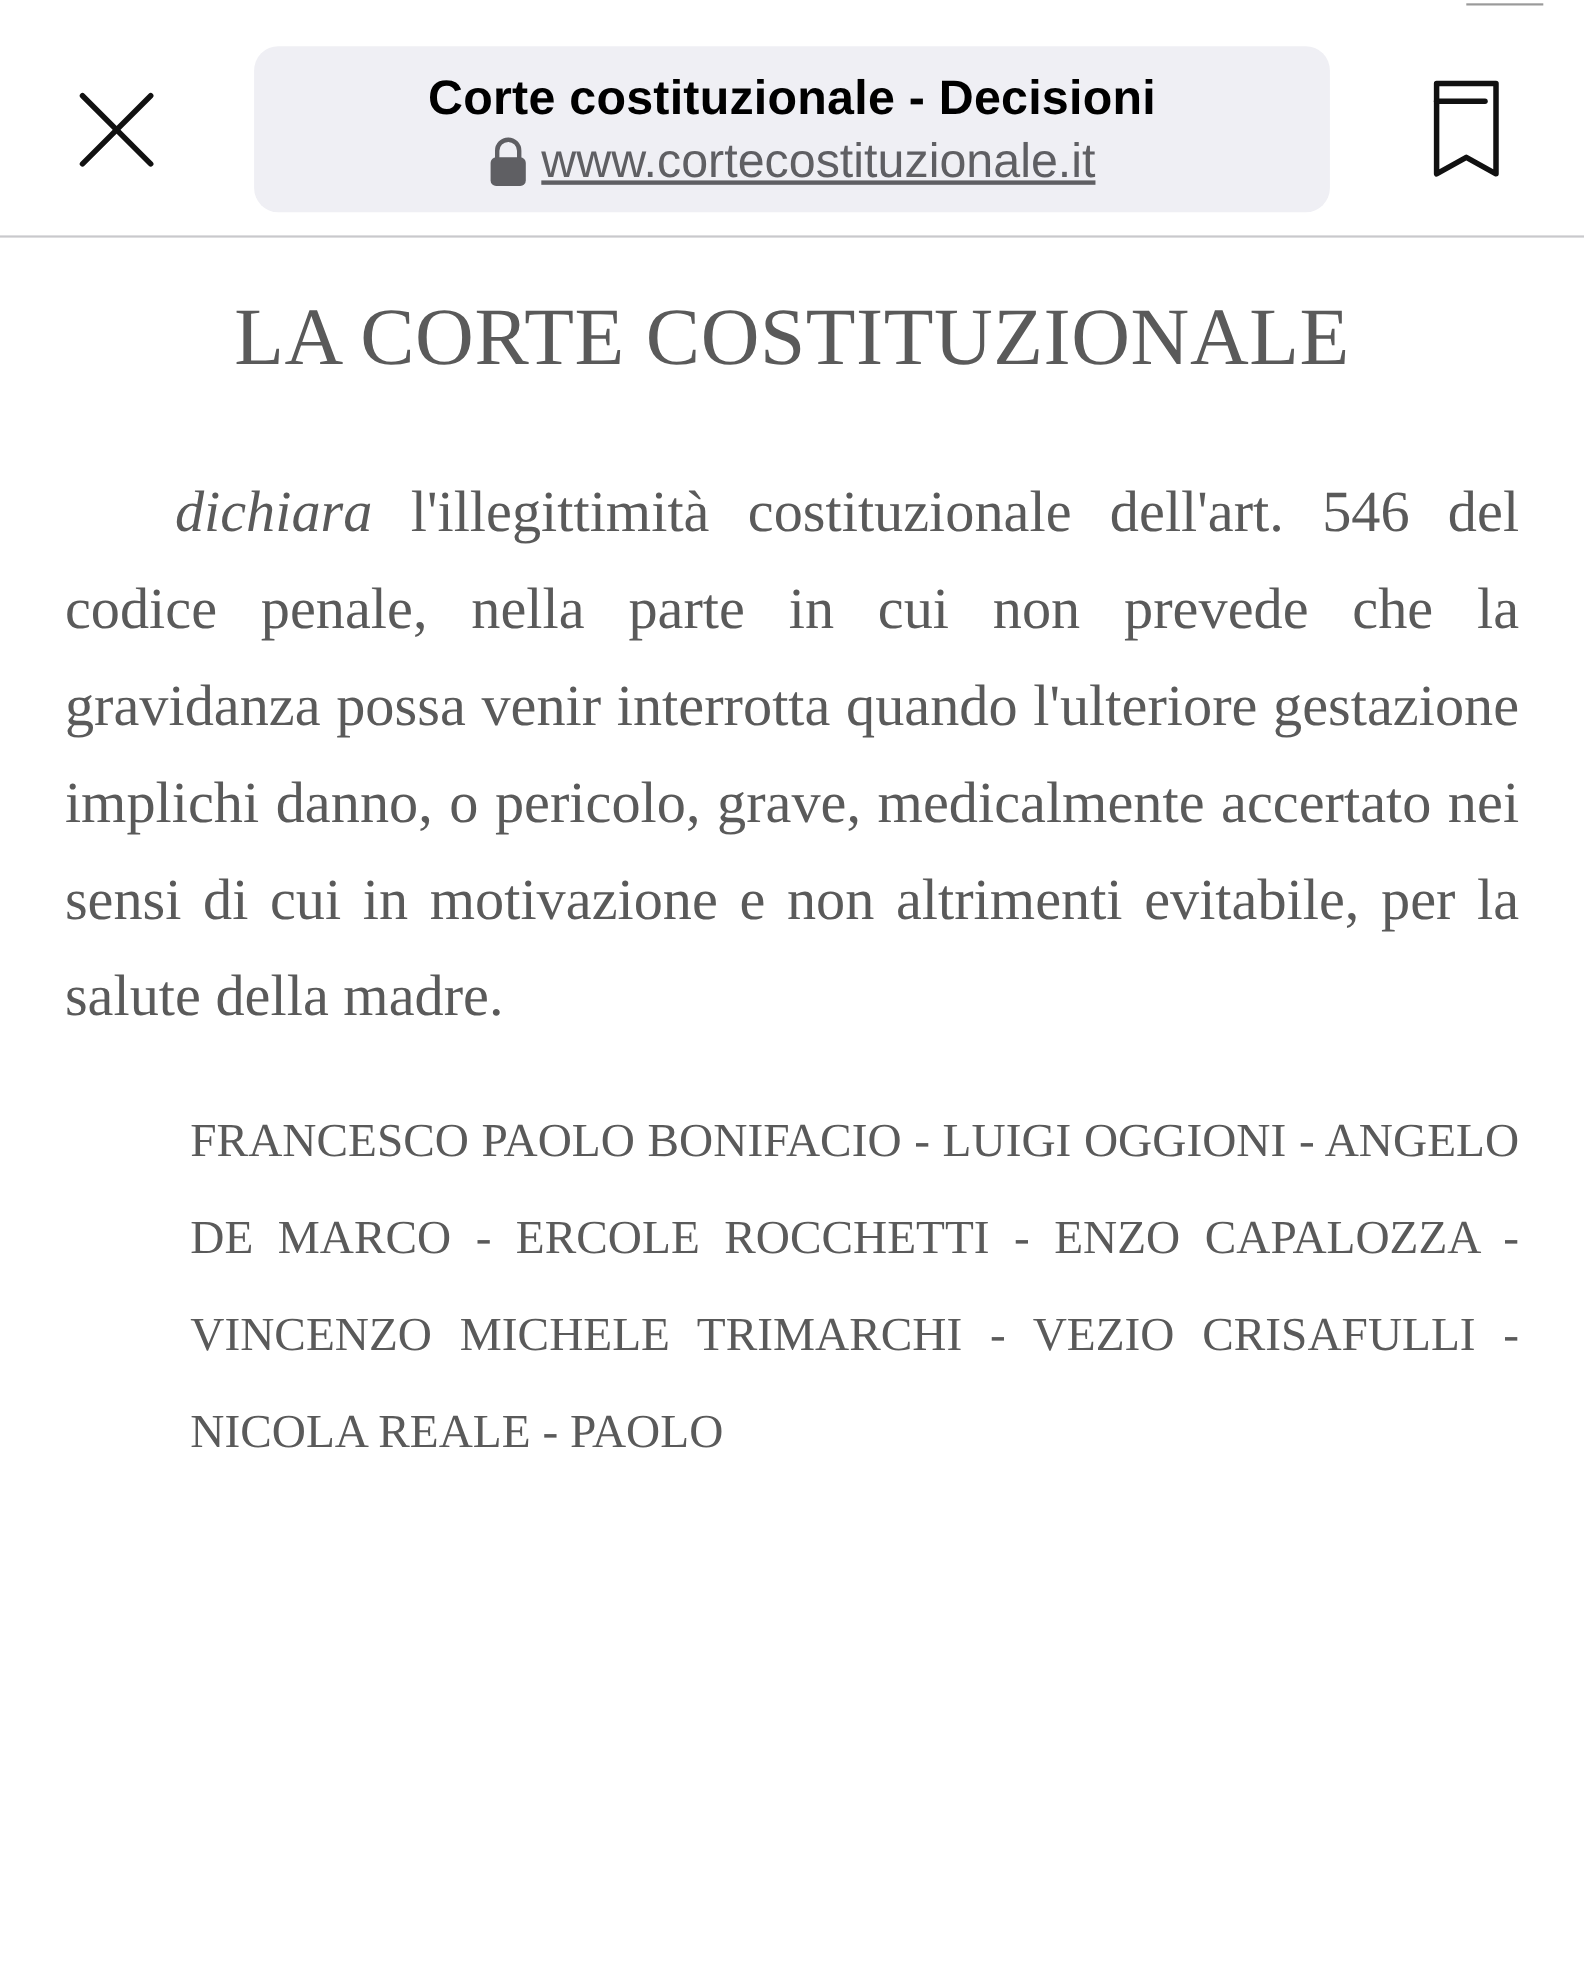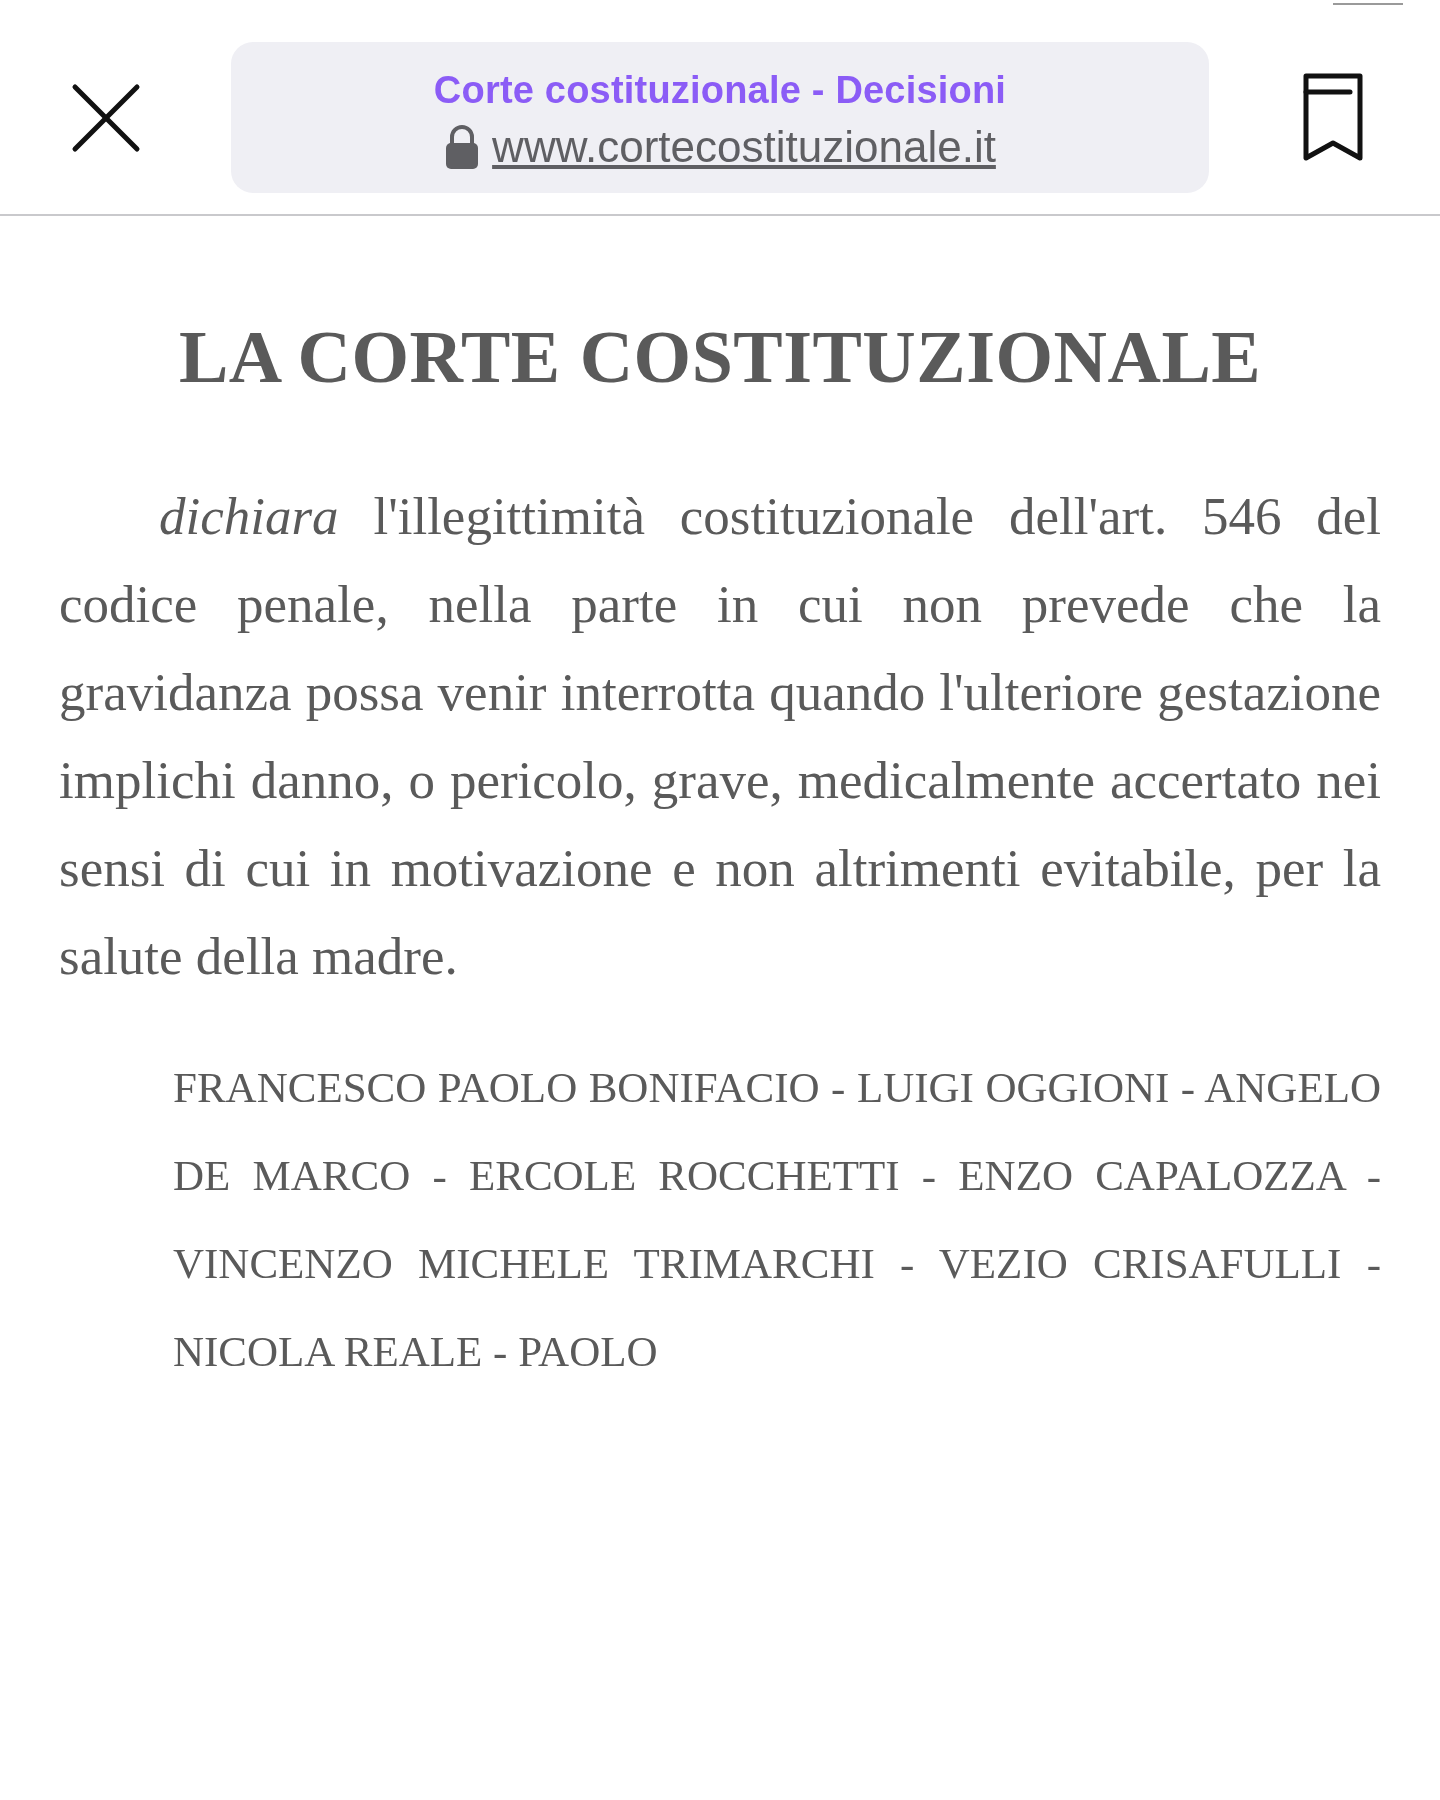--- a/index.html
+++ b/index.html
@@ -43,23 +43,23 @@
       background: #efeff4;
       border-radius: 22px;
       display: flex;
       flex-direction: column;
       align-items: center;
       justify-content: center;
       cursor: pointer;
     }
     .page-title {
       font-family: "Liberation Sans", sans-serif;
-      font-size: 38px;
+      font-size: 44px;
       font-weight: 600;
-      color: #8b5cf6;
+      color: #000000;
       line-height: 56px;
       letter-spacing: 0.2px;
     }
     .url-row {
       display: flex;
       align-items: center;
       margin-top: 2px;
     }
     .url-text {
       font-family: "Liberation Sans", sans-serif;
@@ -87,22 +87,22 @@
       position: absolute;
       left: 572px;
       top: -2px;
       width: 0; height: 0;
     }
     .heading {
       text-align: center;
       font-size: 74px;
       line-height: 90px;
       margin: 0;
-      padding-top: 98px;
-      font-weight: bold;
+      padding-top: 48px;
+      font-weight: normal;
       color: #5a5a5a;
       letter-spacing: 0.5px;
     }
     .para {
       font-size: 53px;
       line-height: 88px;
       text-align: justify;
       margin: 0;
     }
     .para.indent { text-indent: 100px; }

